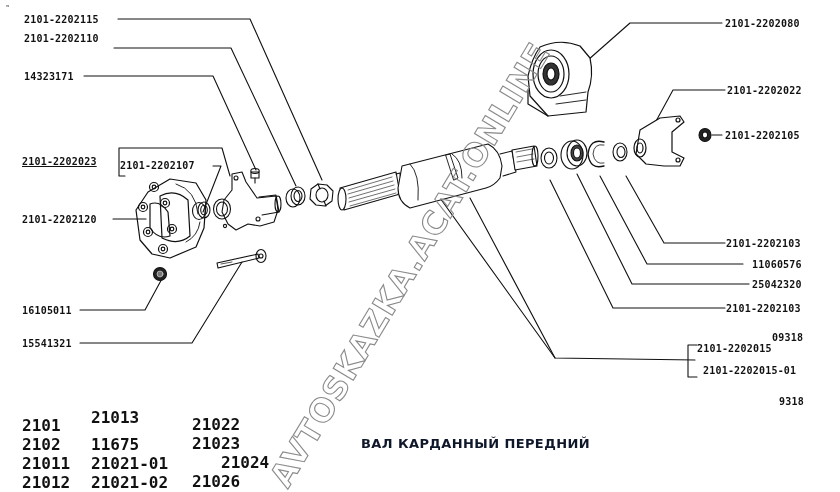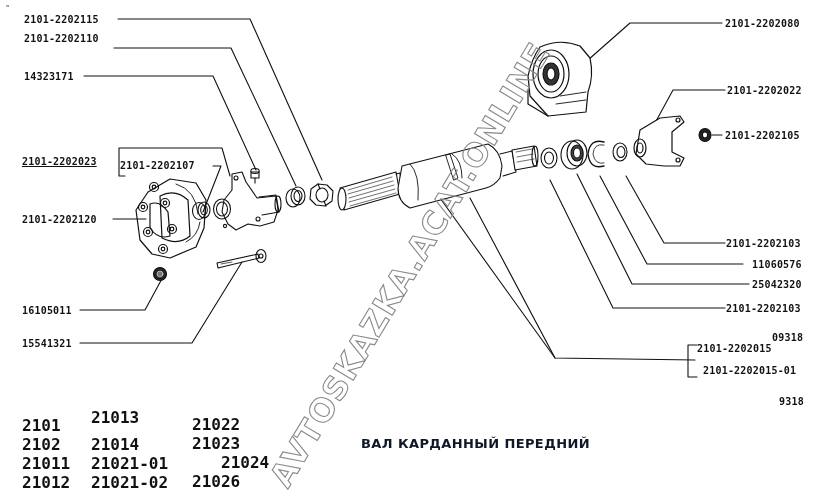--- a/index.html
+++ b/index.html
@@ -235,21 +235,21 @@
     <span class="lbl" style="left:779px; top:395px;">9318</span>
   </div>
 
   <div>
     <span class="model" style="left:22px; top:416px;">2101</span>
     <span class="model" style="left:22px; top:435px;">2102</span>
     <span class="model" style="left:22px; top:454px;">21011</span>
     <span class="model" style="left:22px; top:473px;">21012</span>
 
     <span class="model" style="left:91px; top:408px;">21013</span>
-    <span class="model" style="left:91px; top:435px;">21014</span>
+    <span class="model" style="left:91px; top:435px;">11675</span>
     <span class="model" style="left:91px; top:454px;">21021-01</span>
     <span class="model" style="left:91px; top:473px;">21021-02</span>
 
     <span class="model" style="left:192px; top:415px;">21022</span>
     <span class="model" style="left:192px; top:434px;">21023</span>
     <span class="model" style="left:192px; top:453px;margin-left:29px;">21024</span>
     <span class="model" style="left:192px; top:472px;">21026</span>
   </div>
 
   <span class="title">ВАЛ КАРДАННЫЙ ПЕРЕДНИЙ</span>

